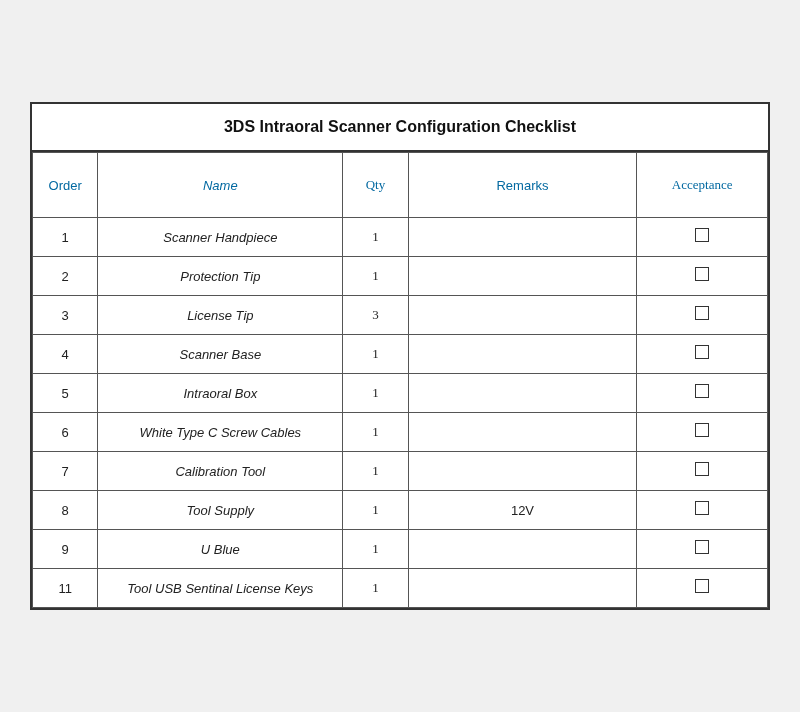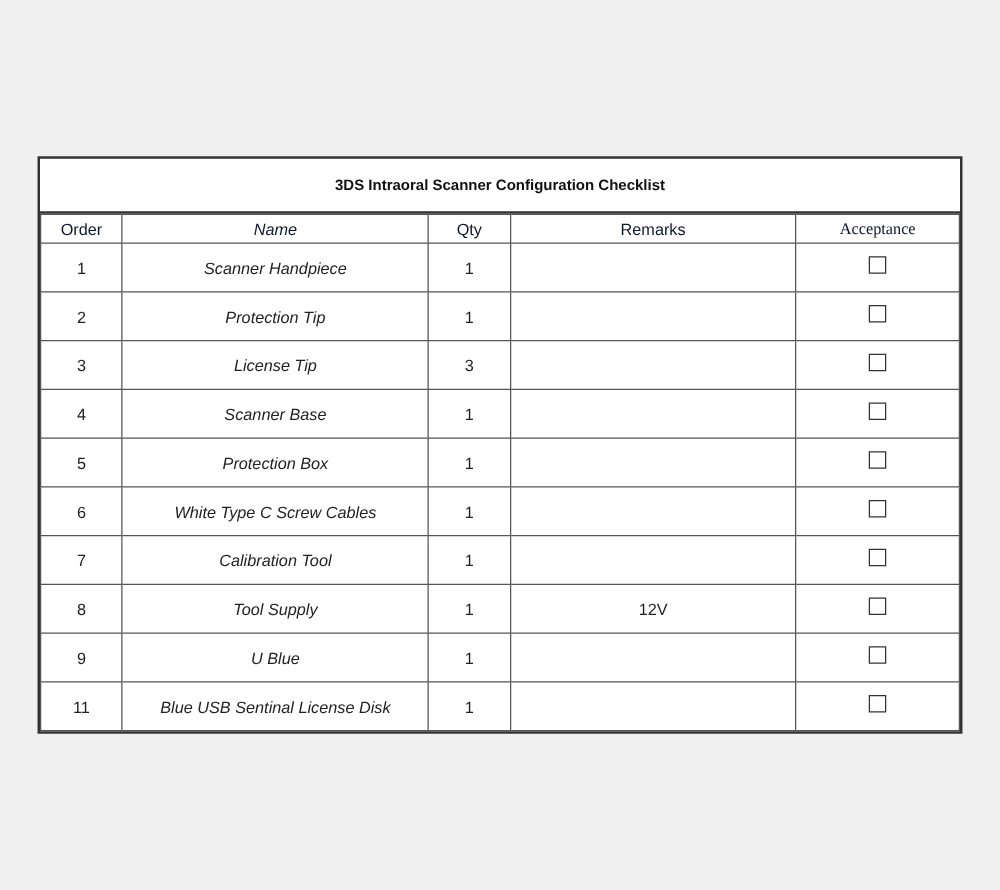--- a/index.html
+++ b/index.html
@@ -21,38 +21,38 @@
     .checklist-container {
       background: #ffffff;
       border: 2px solid #333;
       width: 740px;
       margin: 20px auto;
     }
 
     .checklist-title {
       text-align: center;
       padding: 14px 10px;
-      font-size: 12px;
+      font-size: 16px;
       font-weight: bold;
       border-bottom: 2px solid #333;
       color: #111;
     }
 
     table {
       width: 100%;
       border-collapse: collapse;
     }
 
     thead tr th {
       border: 1px solid #555;
-      padding: 3px 6px;
+      padding: 24px 6px;
       text-align: center;
       font-weight: normal;
       font-size: 13px;
-      color: #0f172a;
+      color: #0369a1;
       background: #fff;
     }
 
     tbody tr td {
       border: 1px solid #555;
       padding: 10px 6px;
       text-align: center;
       font-size: 13px;
       color: #222;
       vertical-align: middle;
@@ -61,21 +61,21 @@
     .checkbox-cell {
       display: inline-block;
       width: 14px;
       height: 14px;
       border: 1.5px solid #333;
       background: #fff;
     }
 
     .col-order { width: 8%; }
     .col-name { width: 30%; font-style: italic; }
-    .col-qty { width: 8%; }
+    .col-qty { width: 8%; font-family: Liberation Serif, serif; }
     .col-remarks { width: 28%; }
     .col-acceptance { width: 16%; font-family: Liberation Serif, serif; }
   </style>
 </head>
 <body>
 
 <div class="checklist-container">
   <div class="checklist-title">3DS Intraoral Scanner Configuration Checklist</div>
   <table>
     <thead>
@@ -111,21 +111,21 @@
         </tr>
         <tr>
           <td class="col-order">4</td>
           <td class="col-name">Scanner Base</td>
           <td class="col-qty">1</td>
           <td class="col-remarks"></td>
           <td class="col-acceptance"><span class="checkbox-cell"></span></td>
         </tr>
         <tr>
           <td class="col-order">5</td>
-          <td class="col-name">Protection Box</td>
+          <td class="col-name">Intraoral Box</td>
           <td class="col-qty">1</td>
           <td class="col-remarks"></td>
           <td class="col-acceptance"><span class="checkbox-cell"></span></td>
         </tr>
         <tr>
           <td class="col-order">6</td>
           <td class="col-name">White Type C Screw Cables</td>
           <td class="col-qty">1</td>
           <td class="col-remarks"></td>
           <td class="col-acceptance"><span class="checkbox-cell"></span></td>
@@ -146,20 +146,20 @@
         </tr>
         <tr>
           <td class="col-order">9</td>
           <td class="col-name">U Blue</td>
           <td class="col-qty">1</td>
           <td class="col-remarks"></td>
           <td class="col-acceptance"><span class="checkbox-cell"></span></td>
         </tr>
         <tr>
           <td class="col-order">11</td>
-          <td class="col-name">Blue USB Sentinal License Disk</td>
+          <td class="col-name">Tool USB Sentinal License Keys</td>
           <td class="col-qty">1</td>
           <td class="col-remarks"></td>
           <td class="col-acceptance"><span class="checkbox-cell"></span></td>
         </tr>
       </tbody>
   </table>
 </div>
 
 </body></html>

